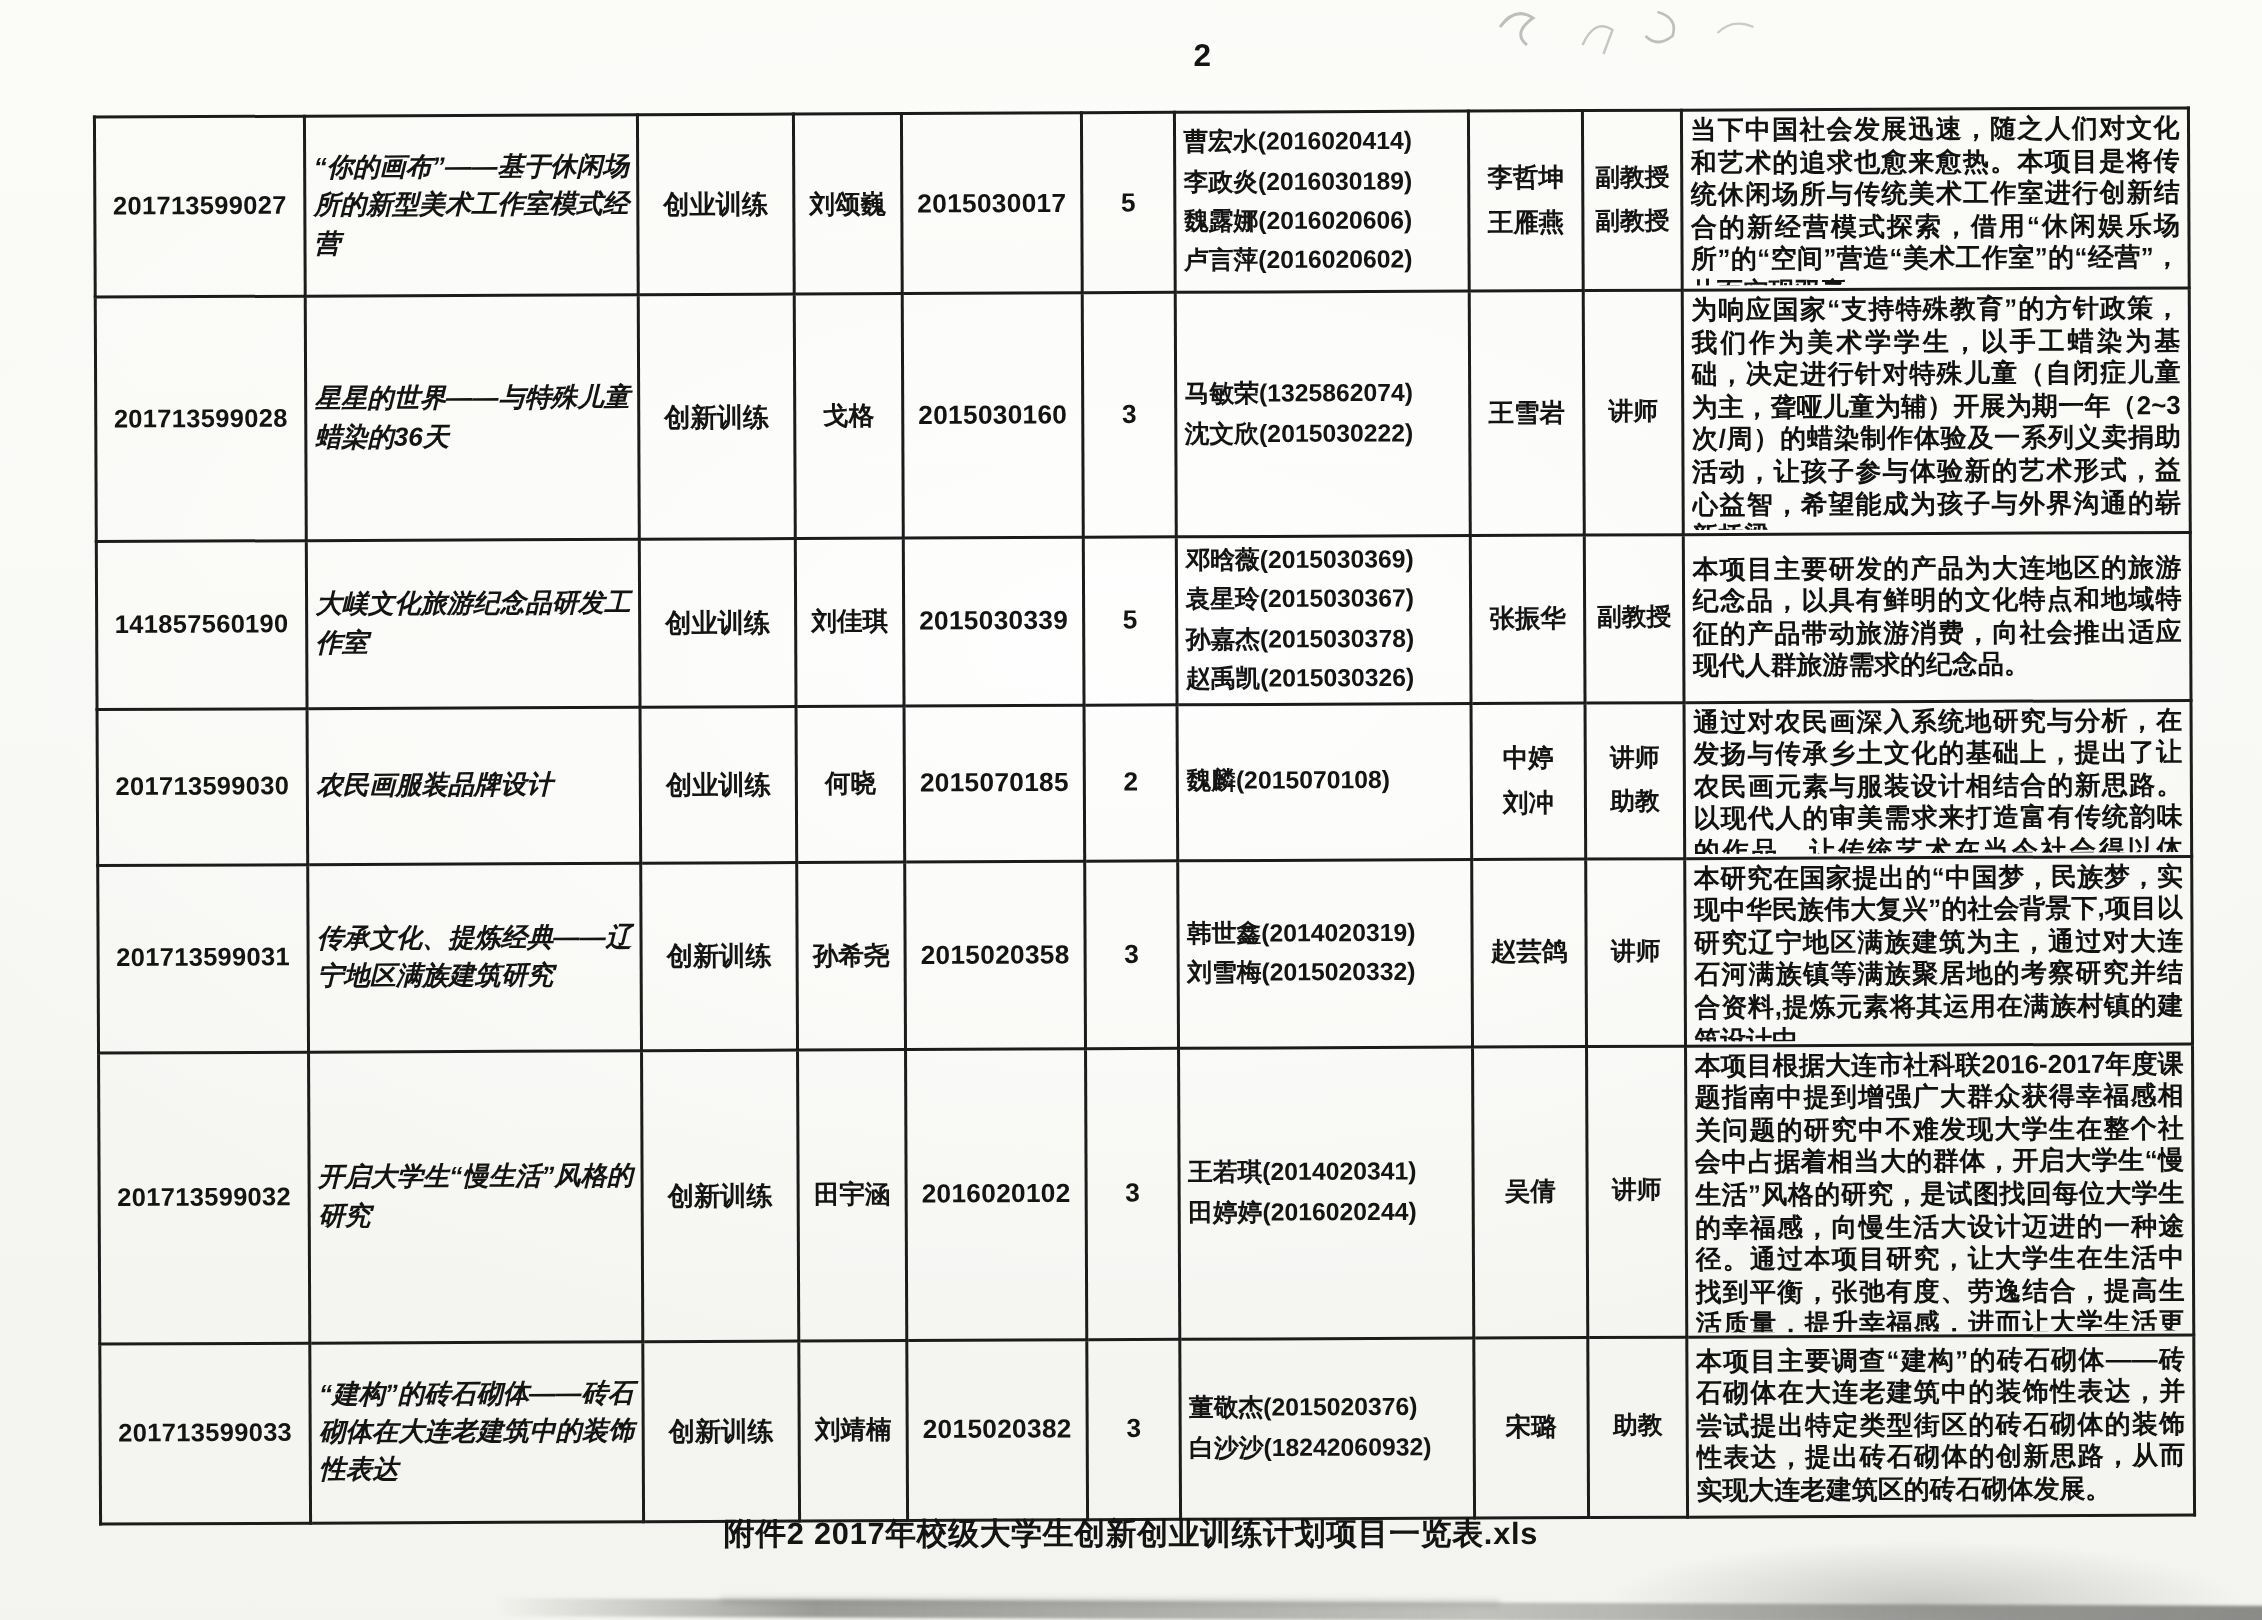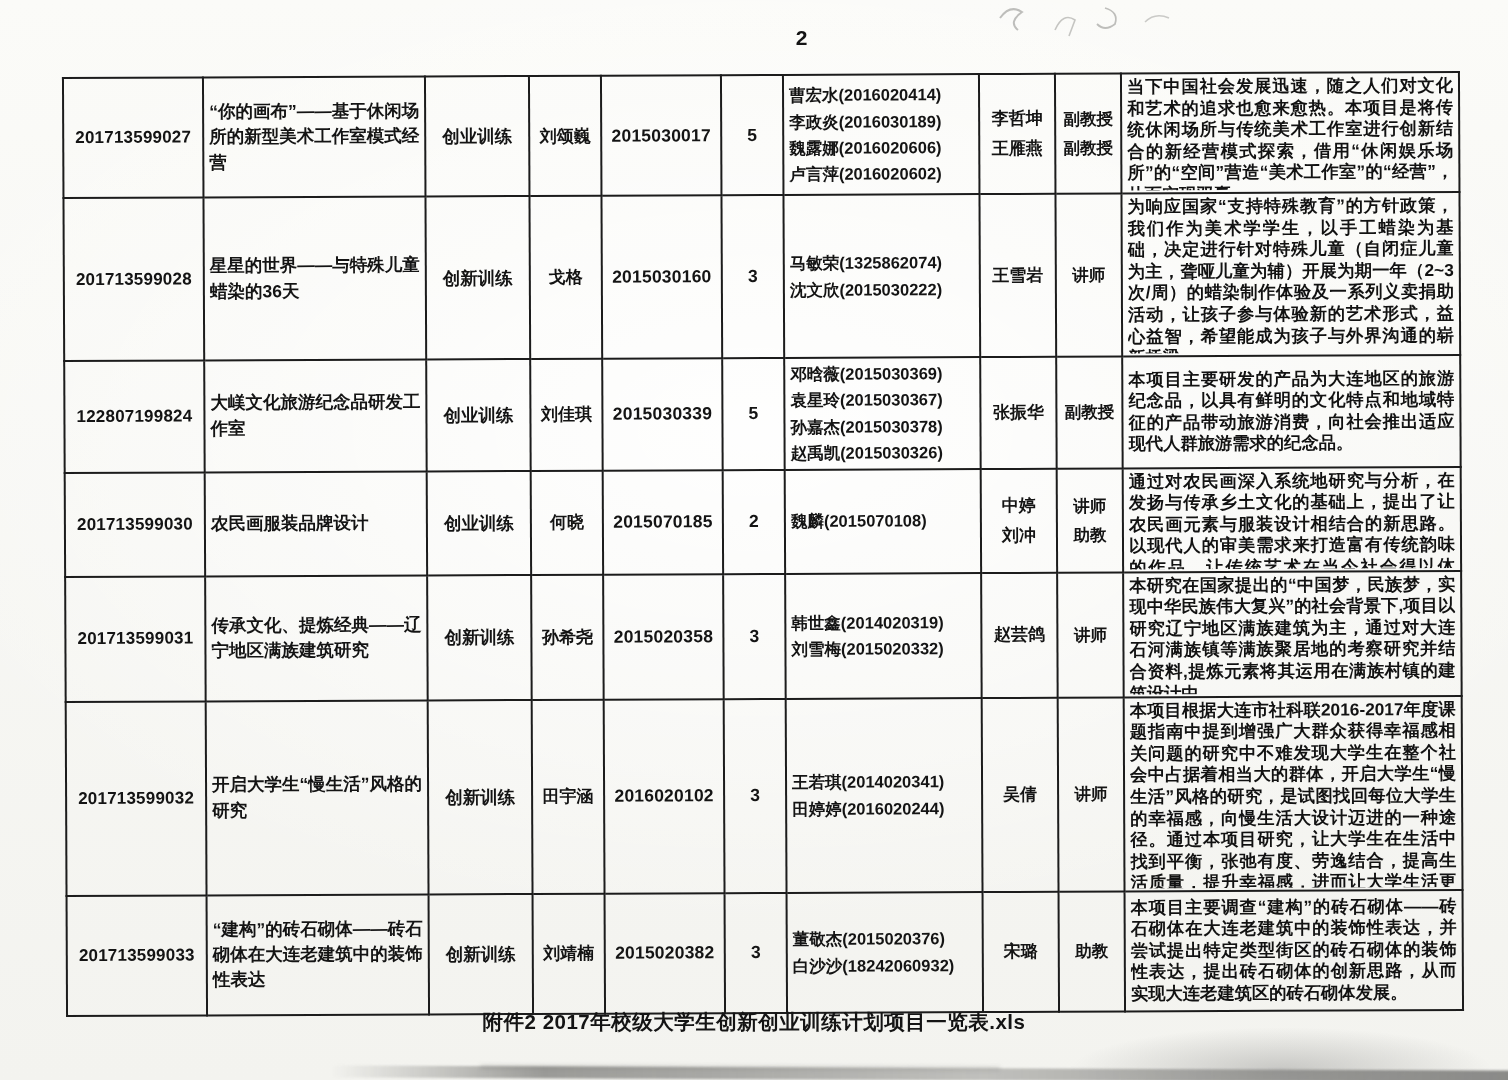--- a/index.html
+++ b/index.html
@@ -40,21 +40,21 @@
     transform:rotate(-.25deg);
     background:transparent;
   }
   table.doc td{
     border:2.6px solid #1c1c1c;
     padding:2px 5px;
     vertical-align:middle;
     overflow:hidden;
   }
   td.c-id{text-align:center;font-weight:700;font-size:17px;letter-spacing:.2px;}
-  td.c-title{text-align:left;font-weight:700;font-size:17.5px;line-height:1.45;padding-left:8px;}
+  td.c-title{text-align:left;font-weight:700;font-size:17.5px;line-height:1.45;padding-left:8px;font-style:italic;}
   td.c-type{text-align:center;font-weight:700;font-size:17.5px;margin-top:28px;}
   td.c-leader{text-align:center;font-weight:600;font-size:17px;margin-top:32px;}
   td.c-sid{text-align:center;font-weight:700;font-size:17.5px;letter-spacing:.2px;border-radius:10px;}
   td.c-count{text-align:center;font-weight:700;font-size:17.5px;}
   td.c-members{text-align:left;font-weight:600;font-size:16.5px;line-height:1.6;padding-left:8px;white-space:pre-line;}
   td.c-advisor{text-align:center;font-weight:600;font-size:17px;line-height:1.75;white-space:pre-line;}
   td.c-atitle{text-align:center;font-weight:600;font-size:16.5px;line-height:1.75;white-space:pre-line;}
   td.c-desc{vertical-align:top;padding:3px 6px;}
   .desc-text{
     font-size:17.3px;font-weight:600;line-height:21.6px;
@@ -124,21 +124,21 @@
       <td class="c-count">3</td>
       <td class="c-members">马敏荣(1325862074)
 沈文欣(2015030222)</td>
       <td class="c-advisor">王雪岩</td>
       <td class="c-atitle">讲师</td>
       <td class="c-desc">
           <div class="desc-text mh2">为响应国家“支持特殊教育”的方针政策，我们作为美术学学生，以手工蜡染为基础，决定进行针对特殊儿童（自闭症儿童为主，聋哑儿童为辅）开展为期一年（2~3次/周）的蜡染制作体验及一系列义卖捐助活动，让孩子参与体验新的艺术形式，益心益智，希望能成为孩子与外界沟通的崭新桥梁。</div>
         </td>
     </tr>
     <tr style="height:95px">
-      <td class="c-id">122807199824</td>
+      <td class="c-id">141857560190</td>
       <td class="c-title">大嵄文化旅游纪念品研发工作室</td>
       <td class="c-type">创业训练</td>
       <td class="c-leader">刘佳琪</td>
       <td class="c-sid">2015030339</td>
       <td class="c-count">5</td>
       <td class="c-members">邓晗薇(2015030369)
 袁星玲(2015030367)
 孙嘉杰(2015030378)
 赵禹凯(2015030326)</td>
       <td class="c-advisor">张振华</td>

